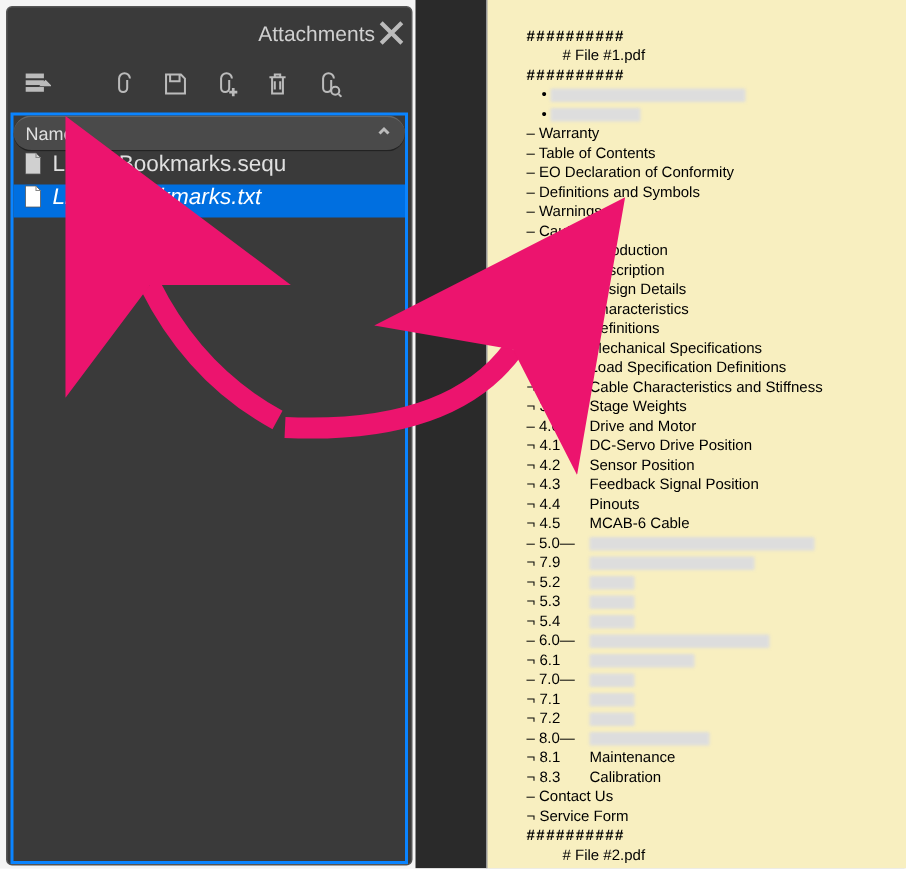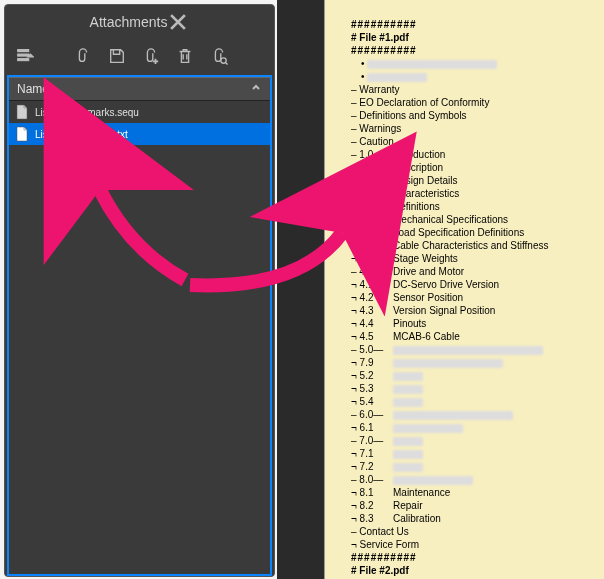--- a/index.html
+++ b/index.html
@@ -1,37 +1,37 @@
 <!DOCTYPE html>
 <html><head>
 <meta charset="utf-8">
 <style>
   html,body{margin:0;padding:0;font-family:"Helvetica Neue",Arial,sans-serif;font-size:12px;color:#000;}
   .stage{position:relative;width:604px;height:579px;background:#f4f4f4;overflow:hidden;}
   
   .panel{position:absolute;left:4px;top:4px;width:269px;height:571px;background:#3a3a3a;border:1px solid #555;border-radius:4px;}
-  .panel-hdr{display:flex;align-items:center;justify-content:center;height:34px;padding:0 22px;color:#d0d0d0;font-size:14px;}
+  .panel-hdr{display:flex;align-items:center;justify-content:flex-end;height:34px;padding:0 2px;color:#d0d0d0;font-size:14px;}
   .panel-hdr .x{width:22px;height:22px;display:flex;align-items:center;justify-content:center;color:#bbb;cursor:pointer;}
   .toolbar{height:34px;display:flex;align-items:center;gap:14px;padding:0 10px;}
   .toolbar .tb{width:20px;height:20px;color:#bbb;display:flex;align-items:center;justify-content:center;cursor:pointer;}
   .toolbar .tb svg{width:18px;height:18px;fill:none;stroke:#bbb;stroke-width:1.5;}
   .toolbar .sep{width:10px;}
-  .list-hdr{display:flex;align-items:center;height:22px;background:#4a4a4a;color:#e0e0e0;font-size:12px;border-top:1px solid #666;border-bottom:1px solid #222;padding:0 8px;justify-content:space-between;}
+  .list-hdr{display:flex;align-items:center;height:22px;background:#4a4a4a;color:#e0e0e0;font-size:12px;border-top:1px solid #666;border-bottom:1px solid #222;padding:0 8px;justify-content:space-between;border-radius:12px;}
   .list-wrap{border:2px solid #0a84ff;margin:2px;height:calc(100% - 34px - 34px - 6px);background:#3a3a3a;}
-  .row{display:flex;align-items:center;height:22px;padding:0 6px;color:#e0e0e0;font-size:10px;gap:6px;}
-  .row.sel{background:#006fe0;color:#fff;}
+  .row{display:flex;height:22px;padding:0 6px;color:#e0e0e0;font-size:15px;gap:6px;}
+  .row.sel{background:#006fe0;color:#fff;font-style:italic;}
   .row .ficon{width:14px;height:16px;flex:0 0 14px;display:flex;align-items:center;justify-content:center;}
   .row .ficon svg{width:14px;height:16px;}
   .caret svg{width:12px;height:12px;stroke:#bbb;fill:none;stroke-width:2;}
   
   .gutter{position:absolute;left:277px;top:0;width:48px;height:579px;background:#2a2a2a;}
   
   .doc{position:absolute;left:325px;top:0;width:279px;height:579px;background:#f8efc0;font-family:Arial,Helvetica,sans-serif;font-size:10px;line-height:13px;color:#000;padding:18px 6px 6px 26px;box-sizing:border-box;overflow:hidden;box-shadow:-1px 0 0 #999;}
   .doc .hash{letter-spacing:1px;font-weight:bold;}
-  .doc .bold{font-weight:bold;}
+  .doc .bold{font-weight:normal;margin-left:24px;}
   .doc .bl{position:relative;}
   .doc .blur{display:inline-block;height:9px;background:#ddd;filter:blur(1.2px);border-radius:1px;vertical-align:middle;}
   .doc .ind1{padding-left:10px;}
   
   .arrow-svg{position:absolute;left:0;top:0;width:604px;height:579px;pointer-events:none;}
 </style>
 </head>
 <body>
 <div class="stage">
 
@@ -115,52 +115,52 @@
 
 <div class="gutter"></div>
 
 <div class="doc" id="doc">
       <div class="bl hash">##########</div>
       <div class="bl bold"># File #1.pdf</div>
       <div class="bl hash">##########</div>
       <div class="bl ind1"><span>• </span><span class="blur" style="width:130px"></span></div>
       <div class="bl ind1"><span>• </span><span class="blur" style="width:60px"></span></div>
       <div class="bl">– Warranty</div>
+      <div class="bl">– Table of Contents</div>
       <div class="bl">– EO Declaration of Conformity</div>
       <div class="bl">– Definitions and Symbols</div>
       <div class="bl">– Warnings</div>
       <div class="bl">– Caution</div>
       <div class="bl"><span style="display:inline-block;width:42px">– 1.0—</span><span>Introduction</span></div>
       <div class="bl"><span style="display:inline-block;width:42px">– 2.0—</span><span>Description</span></div>
       <div class="bl"><span style="display:inline-block;width:42px">¬ 2.1</span><span>Design Details</span></div>
       <div class="bl"><span style="display:inline-block;width:42px">– 3.0—</span><span>Characteristics</span></div>
       <div class="bl"><span style="display:inline-block;width:42px">¬ 3.1</span><span>Definitions</span></div>
       <div class="bl"><span style="display:inline-block;width:42px">¬ 3.2</span><span>Mechanical Specifications</span></div>
       <div class="bl"><span style="display:inline-block;width:42px">¬ 3.3</span><span>Load Specification Definitions</span></div>
       <div class="bl"><span style="display:inline-block;width:42px">¬ 2.4</span><span>Cable Characteristics and Stiffness</span></div>
       <div class="bl"><span style="display:inline-block;width:42px">¬ 3.5</span><span>Stage Weights</span></div>
       <div class="bl"><span style="display:inline-block;width:42px">– 4.0—</span><span>Drive and Motor</span></div>
-      <div class="bl"><span style="display:inline-block;width:42px">¬ 4.1</span><span>DC-Servo Drive Version</span></div>
+      <div class="bl"><span style="display:inline-block;width:42px">¬ 4.1</span><span>DC-Servo Drive Position</span></div>
       <div class="bl"><span style="display:inline-block;width:42px">¬ 4.2</span><span>Sensor Position</span></div>
-      <div class="bl"><span style="display:inline-block;width:42px">¬ 4.3</span><span>Version Signal Position</span></div>
+      <div class="bl"><span style="display:inline-block;width:42px">¬ 4.3</span><span>Feedback Signal Position</span></div>
       <div class="bl"><span style="display:inline-block;width:42px">¬ 4.4</span><span>Pinouts</span></div>
       <div class="bl"><span style="display:inline-block;width:42px">¬ 4.5</span><span>MCAB-6 Cable</span></div>
       <div class="bl"><span style="display:inline-block;width:42px">– 5.0—</span><span class="blur" style="width:150px"></span></div>
       <div class="bl"><span style="display:inline-block;width:42px">¬ 7.9</span><span class="blur" style="width:110px"></span></div>
       <div class="bl"><span style="display:inline-block;width:42px">¬ 5.2</span><span class="blur" style="width:30px"></span></div>
       <div class="bl"><span style="display:inline-block;width:42px">¬ 5.3</span><span class="blur" style="width:30px"></span></div>
       <div class="bl"><span style="display:inline-block;width:42px">¬ 5.4</span><span class="blur" style="width:30px"></span></div>
       <div class="bl"><span style="display:inline-block;width:42px">– 6.0—</span><span class="blur" style="width:120px"></span></div>
       <div class="bl"><span style="display:inline-block;width:42px">¬ 6.1</span><span class="blur" style="width:70px"></span></div>
       <div class="bl"><span style="display:inline-block;width:42px">– 7.0—</span><span class="blur" style="width:30px"></span></div>
       <div class="bl"><span style="display:inline-block;width:42px">¬ 7.1</span><span class="blur" style="width:30px"></span></div>
       <div class="bl"><span style="display:inline-block;width:42px">¬ 7.2</span><span class="blur" style="width:30px"></span></div>
       <div class="bl"><span style="display:inline-block;width:42px">– 8.0—</span><span class="blur" style="width:80px"></span></div>
       <div class="bl"><span style="display:inline-block;width:42px">¬ 8.1</span><span>Maintenance</span></div>
-      <div class="bl"><span style="display:inline-block;width:42px">¬ 8.2</span><span>Repair</span></div>
       <div class="bl"><span style="display:inline-block;width:42px">¬ 8.3</span><span>Calibration</span></div>
       <div class="bl">– Contact Us</div>
       <div class="bl">¬ Service Form</div>
       <div class="bl"> </div>
       <div class="bl hash">##########</div>
       <div class="bl bold"># File #2.pdf</div>
     </div>
 
 <svg class="arrow-svg">
   <defs>

